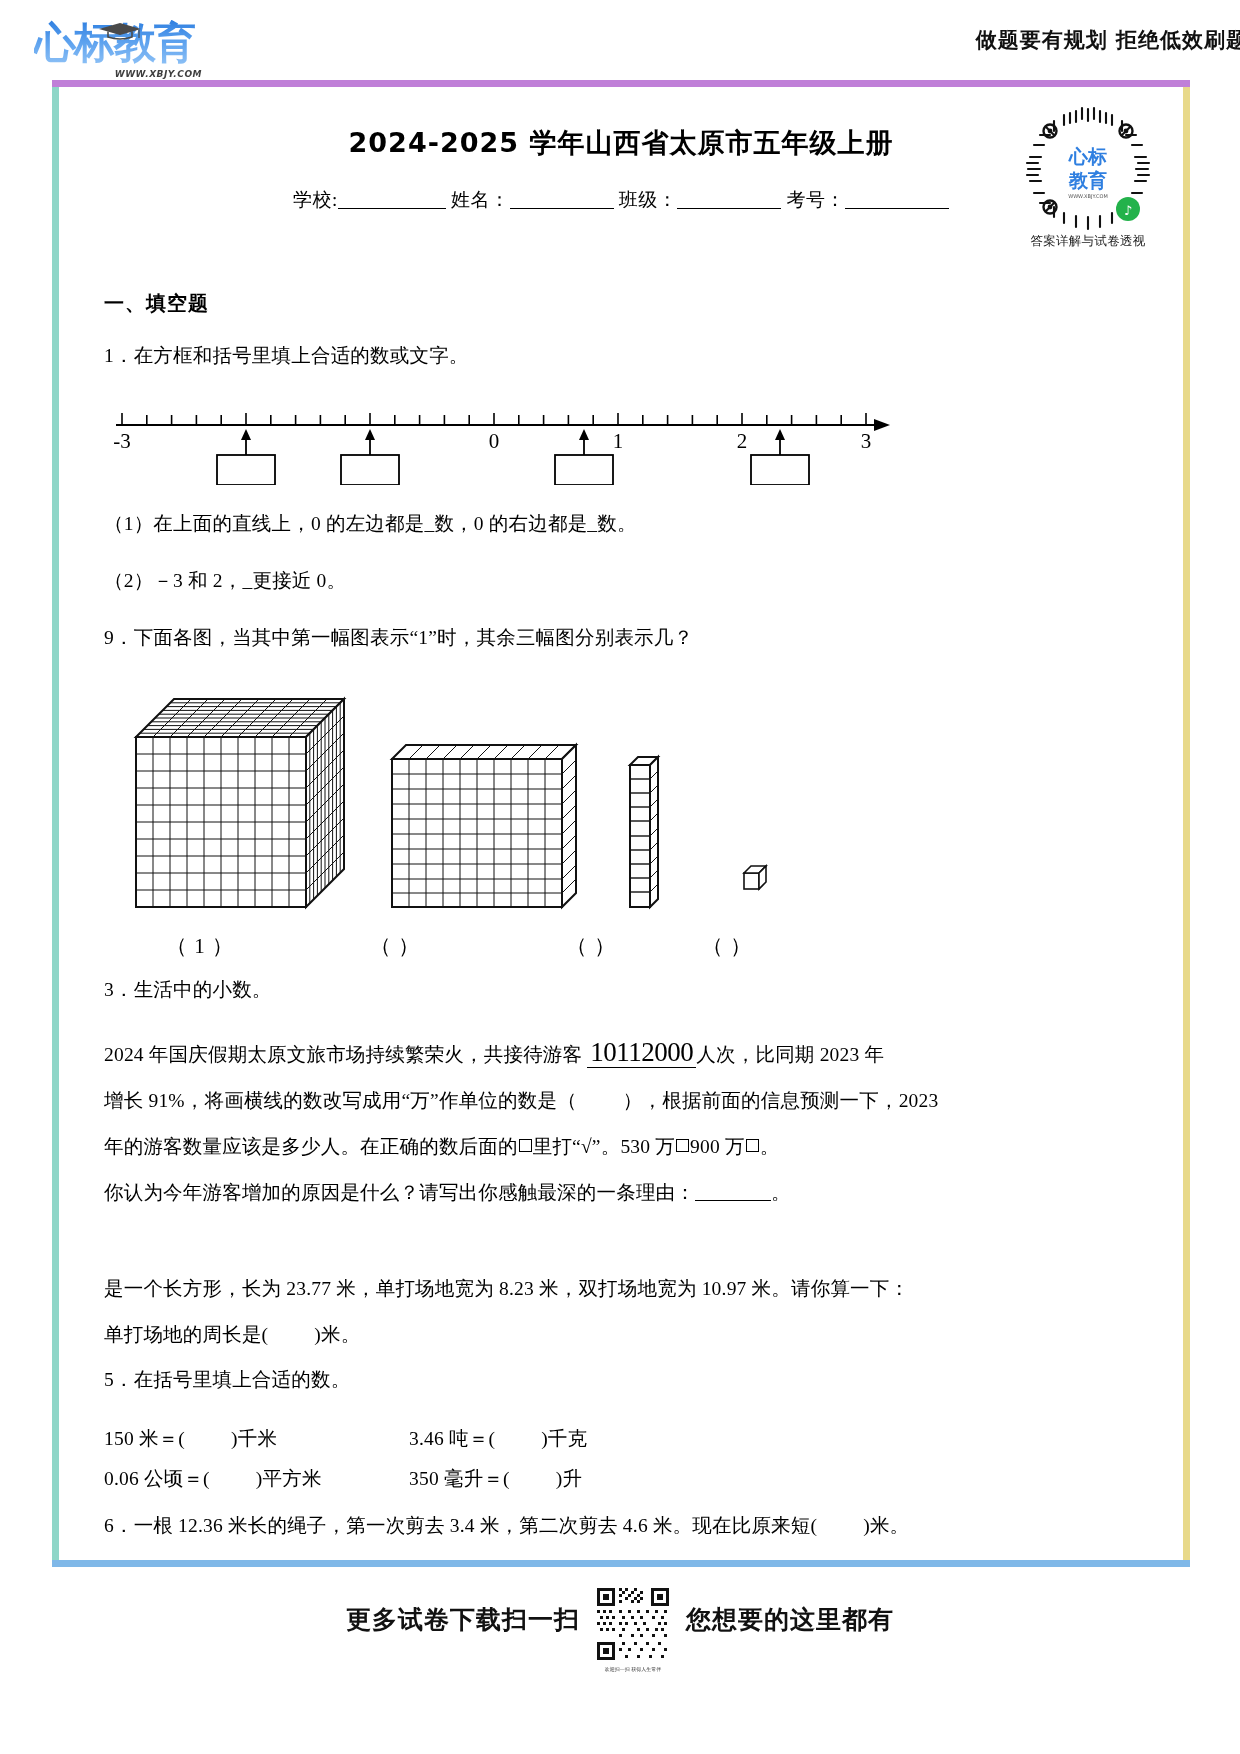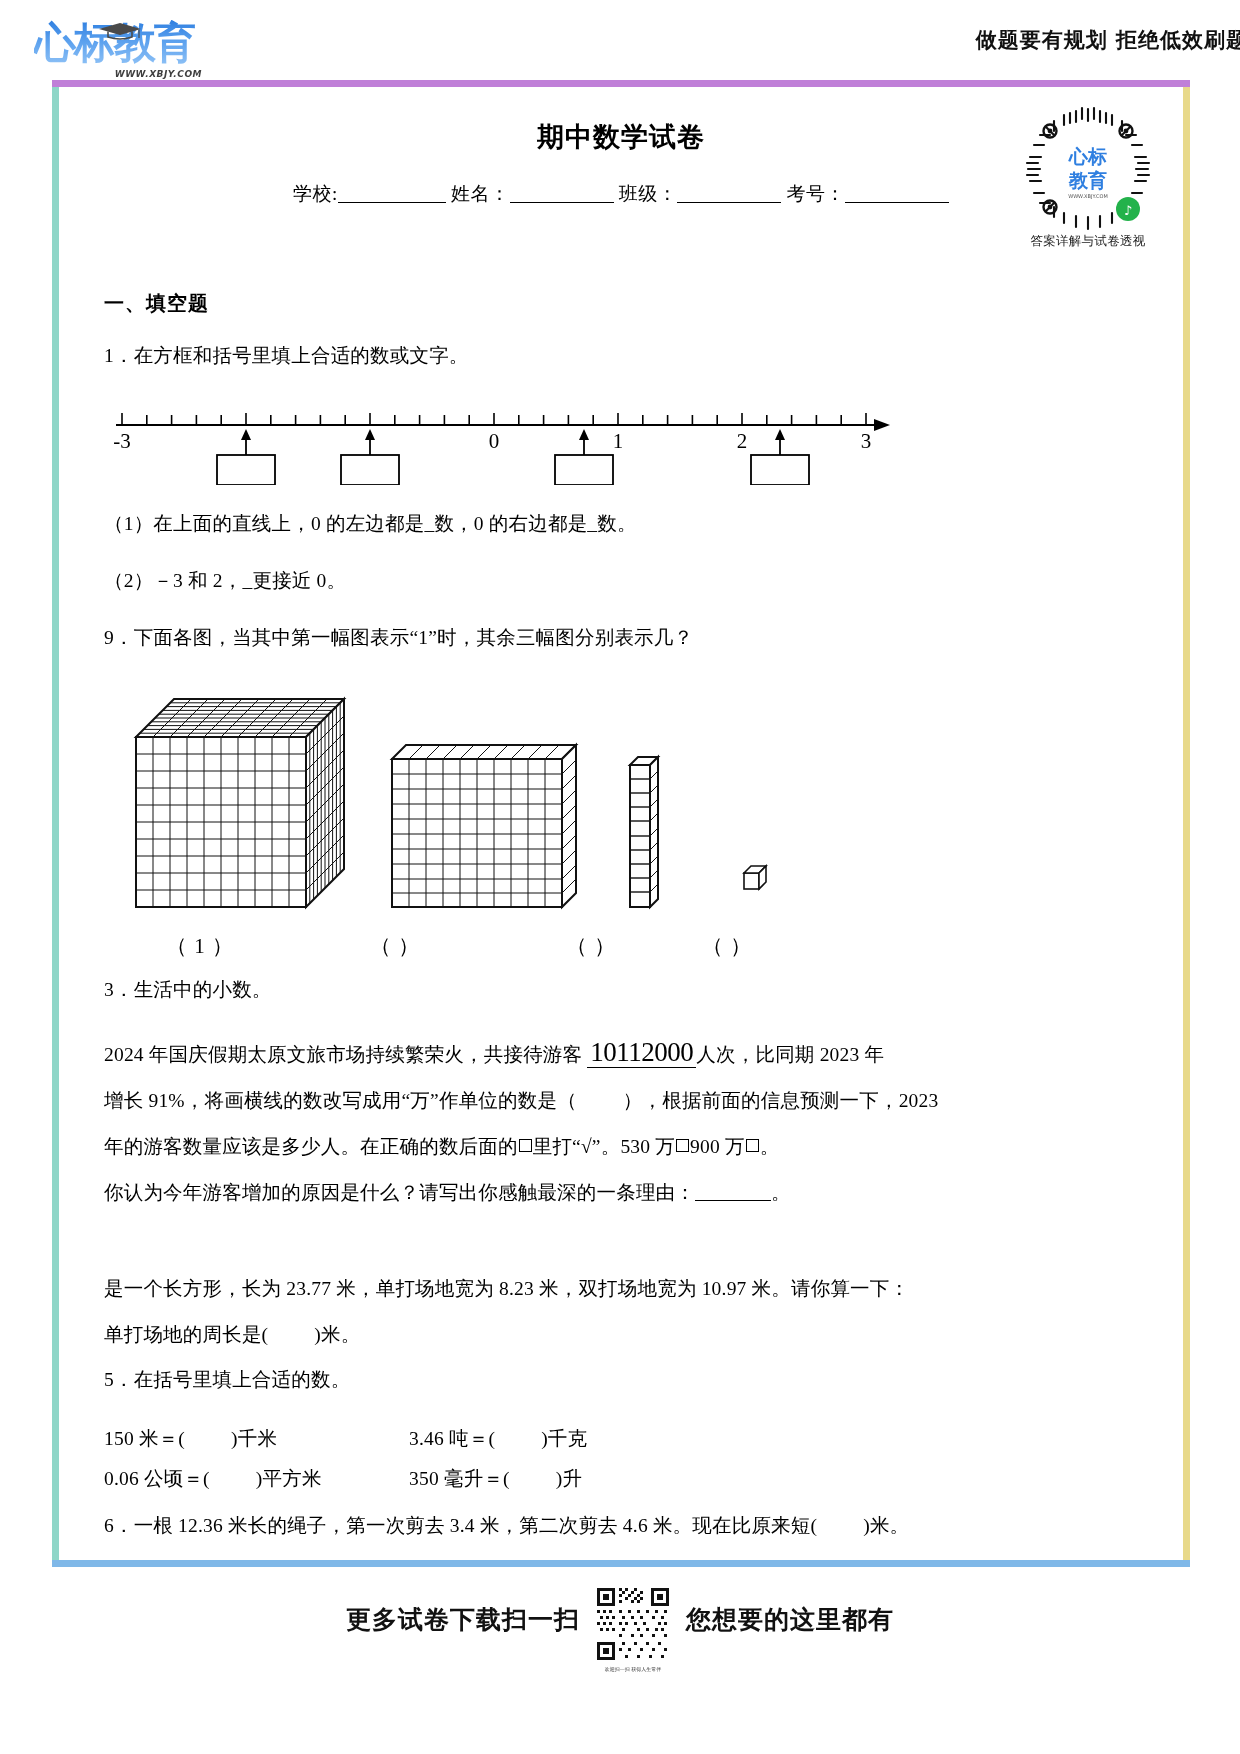--- a/index.html
+++ b/index.html
@@ -347,21 +347,21 @@
         <text x="64" y="58" font-family="DejaVu Sans, sans-serif" font-size="19" font-weight="bold" fill="#2f7fe0" text-anchor="middle">心标</text>
         <text x="64" y="82" font-family="DejaVu Sans, sans-serif" font-size="19" font-weight="bold" fill="#2f7fe0" text-anchor="middle">教育</text>
         <text x="64" y="93" font-family="DejaVu Sans, sans-serif" font-size="5" fill="#555" text-anchor="middle">WWW.XBJY.COM</text>
         <circle cx="104" cy="104" r="12" fill="#23b24b"></circle>
         <text x="104" y="110" font-family="DejaVu Sans, sans-serif" font-size="13" font-weight="bold" fill="#fff" text-anchor="middle">♪</text>
       </svg>
     </div>
     <div class="qr-caption">答案详解与试卷透视</div>
   </div>
 
-  <div class="exam-title2">期中数学试卷</div>
+  <div class="exam-title">2024-2025 学年山西省太原市五年级上册</div>
 
   <div class="info-line">
     <span>学校:</span><span class="blank"></span>
     <span>姓名：</span><span class="blank short"></span>
     <span>班级：</span><span class="blank short"></span>
     <span>考号：</span><span class="blank short"></span>
   </div>
 
   <div class="content">
 

